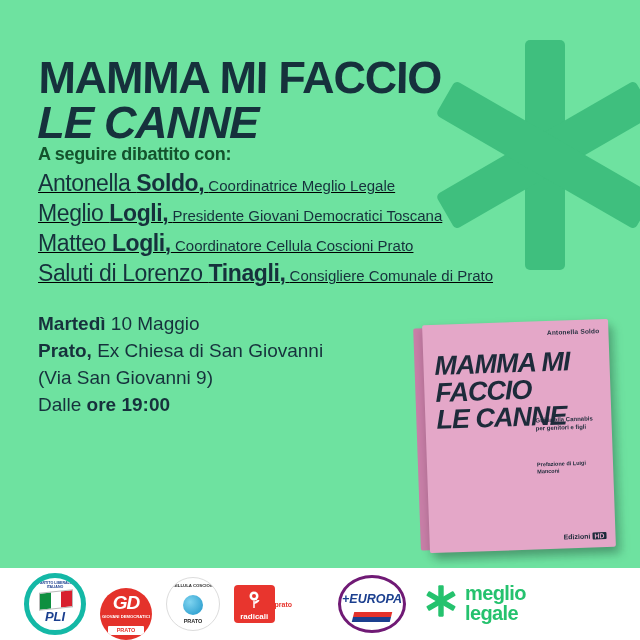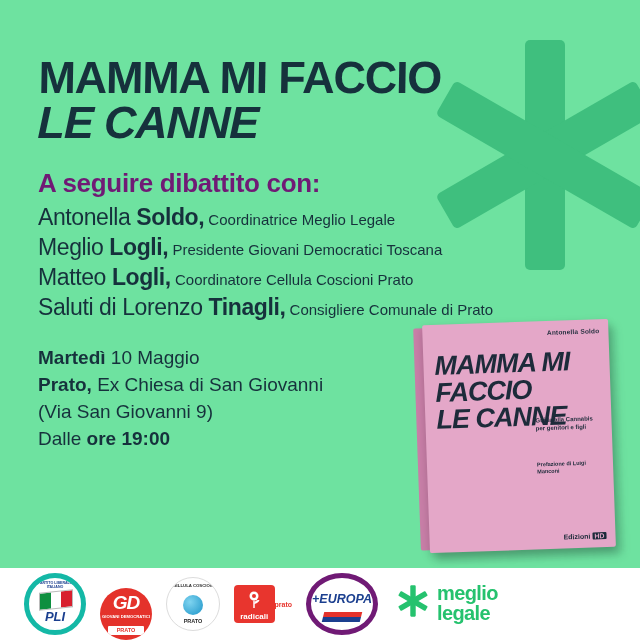--- a/index.html
+++ b/index.html
@@ -52,28 +52,28 @@
     color: #16313c;
     letter-spacing: -1.2px;
     margin: 4px 0 0 0;
     font-style: italic;
     transform: skewX(-1deg);
   }
   .title .line1 { display: block; font-style: normal; }
   .title .line2 { display: block; font-style: italic; margin-top: 2px; }
 
   .subhead {
-    margin-top: 24px;
-    font-size: 26px;
+    font-size: 18px;
     font-weight: 600;
-    color: #701a75;
+    color: #14532d;
     letter-spacing: -0.3px;
   }
   .speakers {
     margin-top: 4px;
+    text-decoration: underline;
   }
   .speaker-row {
     font-size: 15px;
     color: #16313c;
     line-height: 1.30;
     white-space: nowrap;
   }
   .speaker-row .nm {
     font-size: 23px;
     font-weight: 400;
@@ -277,21 +277,21 @@
   .logo-radicali .rad-name {
     position: absolute; bottom: 2px; left: 0; right: 0; text-align: center;
     font-size: 8px; font-weight: 800; color: #ffffff;
   }
   .logo-radicali .rad-city {
     text-align: center; font-size: 7px; font-weight: 700; color: #e8352e; margin-top: 1px;
   }
 
   .logo-piueuropa {
     width: 62px; height: 52px; border-radius: 50%;
-    background: #ffffff; border: 5px solid #701a75; position: relative; overflow: hidden;
+    background: #ffffff; border: 3px solid #701a75; position: relative; overflow: hidden; margin-left: 32px;
   }
   .logo-piueuropa .pe-text {
     position: absolute; top: 14px; left: 0; right: 0; text-align: center;
     font-size: 12.5px; font-weight: 800; color: #1b3f8f; font-style: italic;
   }
   .logo-piueuropa .pe-stripes {
     position: absolute; bottom: 8px; left: 12px; right: 12px; height: 10px;
     background: linear-gradient(to bottom, #e4322b 0 50%, #1b3f8f 50% 100%);
     transform: skewX(-14deg);
   }

